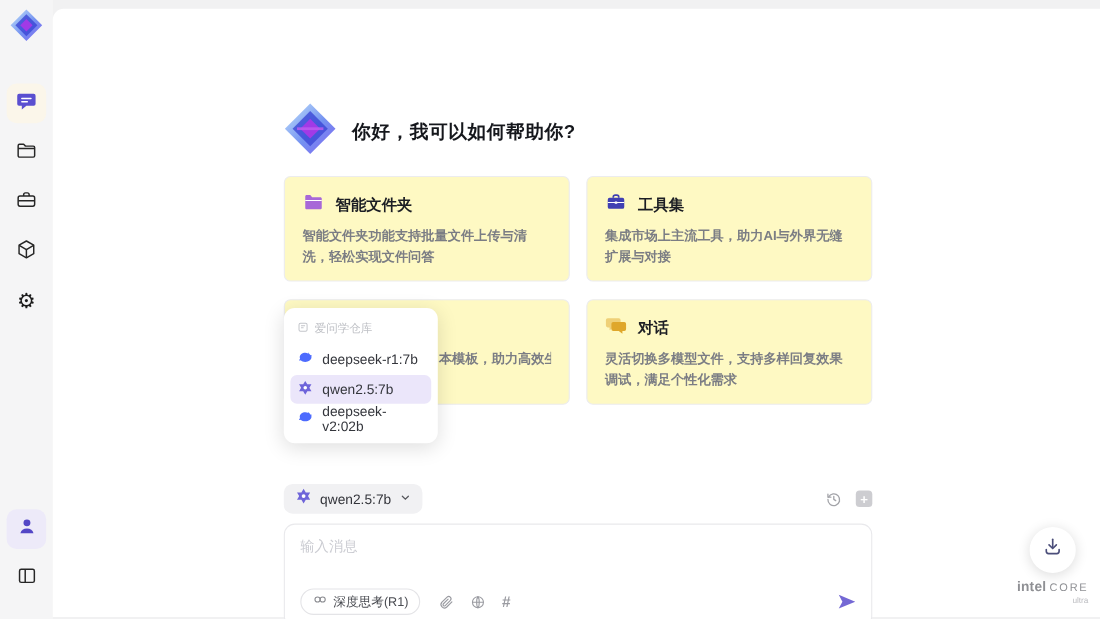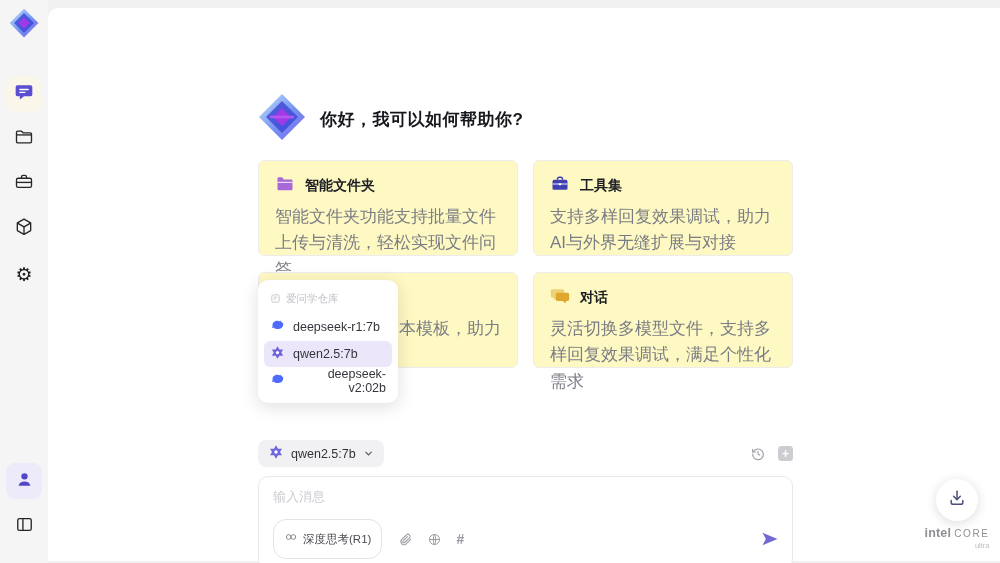--- a/index.html
+++ b/index.html
@@ -22,49 +22,49 @@
   .content { position:absolute; left:210px; top:87px; width:535px; }
 
   .greeting-row { display:flex; align-items:center; gap:14px; height:48px; }
   .greeting { font-size:17px; font-weight:bold; color:#15171c; letter-spacing:.5px; }
 
   
   .cards { margin-top:17px; display:grid; grid-template-columns:260px 260px; grid-column-gap:15px; grid-row-gap:16px; }
   .card { border:1px solid #ececee; border-radius:6px; height:96px; padding:13px 16px 0; background:#fef9c3; }
   .card-head { display:flex; align-items:center; gap:10px; }
   .card-title { font-size:14px; font-weight:bold; color:#1c1e24; }
-  .card-desc { margin-top:6px; font-size:17px; color:#7b7d84; line-height:1.55; }
+  .card-desc { margin-top:6px; font-size:12px; color:#7b7d84; line-height:1.55;font-weight:bold; }
   .desc-offset { text-indent:124px; white-space:nowrap; overflow:hidden; }
 
   
   .dropdown { position:absolute; left:0; top:185px; width:140px; background:#fff; border-radius:10px; z-index:30;
               box-shadow:0 4px 18px rgba(0,0,0,.13); padding:8px 6px; }
   .dd-header { display:flex; align-items:center; gap:5px; padding:2px 6px 6px; }
   .dd-header-label { font-size:10.5px; color:#bfc1c6; }
   .dd-item { display:flex; align-items:center; gap:8px; height:26px; padding:0 6px; border-radius:6px;
-             font-size:12.5px; color:#34363c; cursor:pointer; margin-bottom:1px;text-align:right; }
+             font-size:12.5px; color:#34363c; cursor:pointer; margin-bottom:1px; }
   .dd-item.selected { background:#ebe6fa; }
 
   
   .selector-row { margin-top:72px; display:flex; align-items:center; justify-content:space-between; }
   .model-pill { display:flex; align-items:center; gap:7px; background:#f1f1f3; border-radius:8px;
                 height:27px; padding:0 10px; cursor:pointer; }
   .model-label { font-size:12.5px; color:#33343a; }
   .row-actions { display:flex; align-items:center; gap:12px; }
   .icon-btn { cursor:pointer; display:flex; align-items:center; justify-content:center; }
   .plus-box { width:15px; height:15px; background:#cdcdd1; border-radius:3.5px; color:#fff;
               font-size:12px; line-height:14px; text-align:center; font-weight:bold; }
 
   
   .composer { margin-top:9px; height:94px; border:1px solid #e9e9ec; border-radius:10px; position:relative; background:#fff; }
   .composer textarea { position:absolute; left:14px; top:11px; right:14px; height:40px; border:none; outline:none;
                        resize:none; font-size:13px; font-family:inherit; color:#333; background:transparent; }
   .composer textarea::placeholder { color:#cbccd2; }
   .composer-bar { position:absolute; left:14px; right:12px; bottom:10px; display:flex; align-items:center; }
-  .deep-pill { display:flex; align-items:center; gap:5px; height:40px; border:1px solid #e4e4e7; border-radius:13px;
+  .deep-pill { display:flex; align-items:center; gap:5px; height:24px; border:1px solid #e4e4e7; border-radius:13px;
                padding:0 10px; cursor:pointer; }
   .deep-label { font-size:11.5px; color:#4a4c52; }
   .bar-icons { display:flex; align-items:center; gap:14px; margin-left:16px; }
   .hash-glyph { font-size:14px; color:#9a9ba1; font-weight:bold; letter-spacing:-1px; }
   .send-btn { margin-left:auto; cursor:pointer; display:flex; }
 
   
   .float-col { position:absolute; right:12px; bottom:12px; width:62px; display:flex; flex-direction:column; align-items:center;margin-left:36px; }
   .dl-circle { width:42px; height:42px; border-radius:50%; background:#fff; box-shadow:0 2px 12px rgba(0,0,0,.14);
                display:flex; align-items:center; justify-content:center; cursor:pointer; }
@@ -191,21 +191,21 @@
             <span>
               <svg viewBox="0 0 24 24" width="20" height="20">
                   <rect x="3" y="7" width="18" height="12" rx="2" fill="#4040b2"></rect>
                   <path d="M9 7V6a2 2 0 0 1 2-2h2a2 2 0 0 1 2 2v1" fill="none" stroke="#4040b2" stroke-width="1.8"></path>
                   <path d="M3 12h18" stroke="#fff" stroke-width="1.1"></path>
                   <rect x="10.5" y="11" width="3" height="2.4" rx=".5" fill="#fff"></rect>
                 </svg>
             </span>
             <span class="card-title">工具集</span>
           </div>
-          <div class="card-desc">支持多样回复效果调试，助力AI与外界无缝扩展与对接</div>
+          <div class="card-desc">集成市场上主流工具，助力AI与外界无缝扩展与对接</div>
         </div>
 
         <div class="card">
           <div class="card-head">
             <span>
               <svg viewBox="0 0 24 24" width="20" height="20" fill="#4554b4">
                   <path d="M4 4h16v3H4z"></path>
                   <path d="M3.5 7.5h17l-.8 3.2c-.3 1.4-1.5 2.3-2.9 2.3-1.2 0-2.3-.7-2.8-1.8-.5 1.1-1.6 1.8-2.8 1.8h-.4c-1.2 0-2.3-.7-2.8-1.8-.5 1.1-1.6 1.8-2.8 1.8-1.4 0-2.6-.9-2.9-2.3l-.8-3.2z" opacity=".85"></path>
                   <path d="M5 13.8V20h14v-6.2h-2.8V17H7.8v-3.2H5z"></path>
                 </svg>

